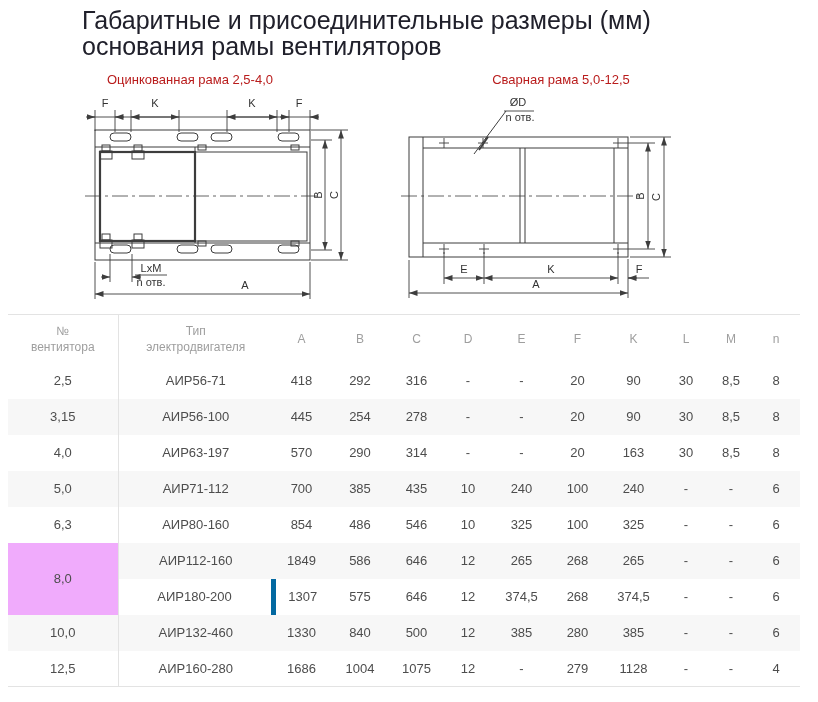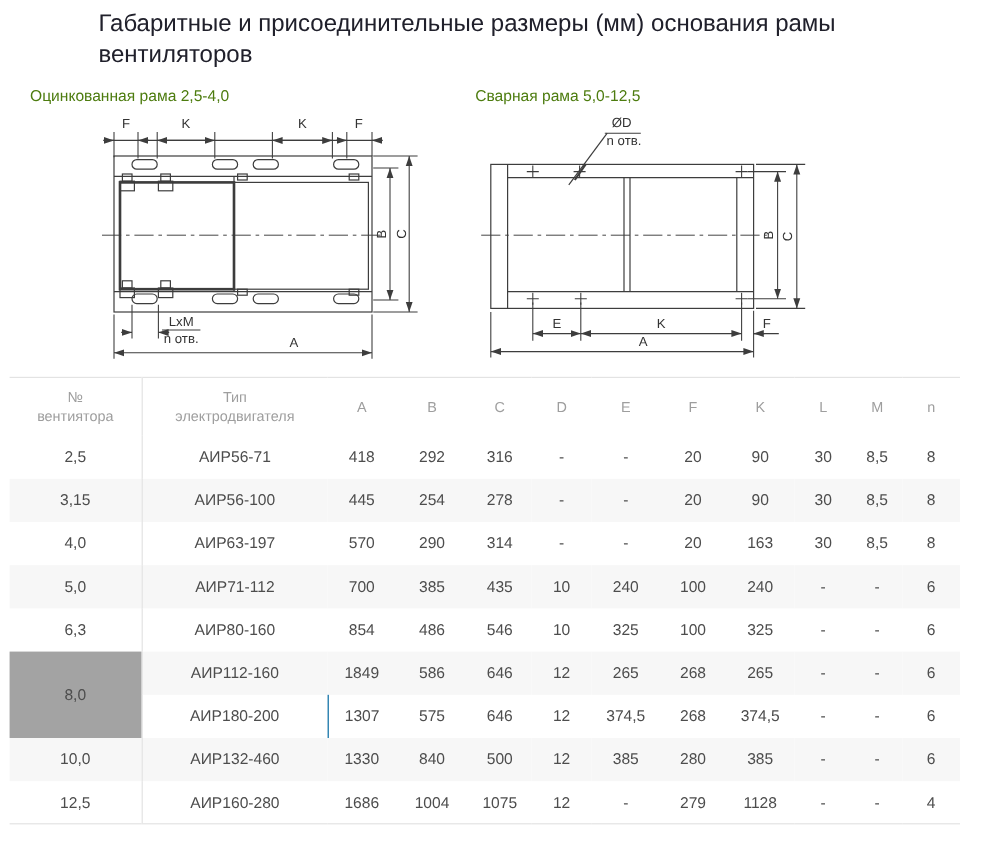--- a/index.html
+++ b/index.html
@@ -3,27 +3,27 @@
 <meta charset="utf-8">
 <style>
   * { margin:0; padding:0; box-sizing:border-box; }
   html,body { background:#fff; }
   body {
     position:relative; width:818px; height:702px; overflow:hidden;
     font-family:"Liberation Sans", sans-serif; color:#4a4a4a;
   }
   .page-title {
     position:absolute; left:82px; top:7px; width:690px;
-    font-size:20px; line-height:26px; font-weight:400; color:#20202b;
+    font-size:25px; line-height:26px; font-weight:400; color:#20202b;
   }
   .diagram { position:absolute; top:72px; width:330px; }
   .diagram-left  { left:25px; }
   .diagram-right { left:396px; }
   .diagram-title {
-    font-size:13px; color:#4d7c0f; height:18px; line-height:16px;
+    text-align:center; font-size:13px; color:#b91c1c; height:18px; line-height:16px;
   }
   svg.drawing { display:block; }
   svg .ln   { stroke:#3d3d3d; fill:none; stroke-width:1; }
   svg .bold { stroke-width:2.2; }
   svg .thin { stroke-width:0.9; }
   svg text  { font-family:"Liberation Sans", sans-serif; fill:#333; font-size:11px; }
   .table-wrap { position:absolute; left:8px; top:314px; width:792px; }
   table.dims {
     width:792px; border-collapse:collapse; table-layout:fixed;
     border-top:1px solid #e3e3e3; border-bottom:1px solid #e3e3e3;
@@ -31,22 +31,22 @@
   table.dims th {
     height:48px; font-weight:400; font-size:12px; line-height:16px;
     color:#9e9e9e; text-align:center; vertical-align:middle;
   }
   table.dims td {
     height:36px; font-size:13px; color:#4d4d4d;
     text-align:center; vertical-align:middle;
   }
   table.dims th.c1, table.dims td.c1 { border-right:1px solid #e3e3e3; }
   table.dims tbody tr:nth-child(even) { background:#f7f7f7; }
-  table.dims td.span-cell { background:#a3a3a3; }
-  table.dims td.sep-right { border-right:1px solid #0369a1; }
+  table.dims td.span-cell { background:#f0abfc; }
+  table.dims td.sep-right { border-right:5px solid #0369a1; }
 </style>
 </head>
 <body>
 
 <h1 class="page-title">Габаритные и присоединительные размеры (мм) основания рамы вентиляторов</h1>
 
 <div class="diagram diagram-left">
   <div class="diagram-title">Оцинкованная рама 2,5-4,0</div>
   <svg class="drawing" viewBox="0 0 330 222" width="330" height="222">
     <defs>

